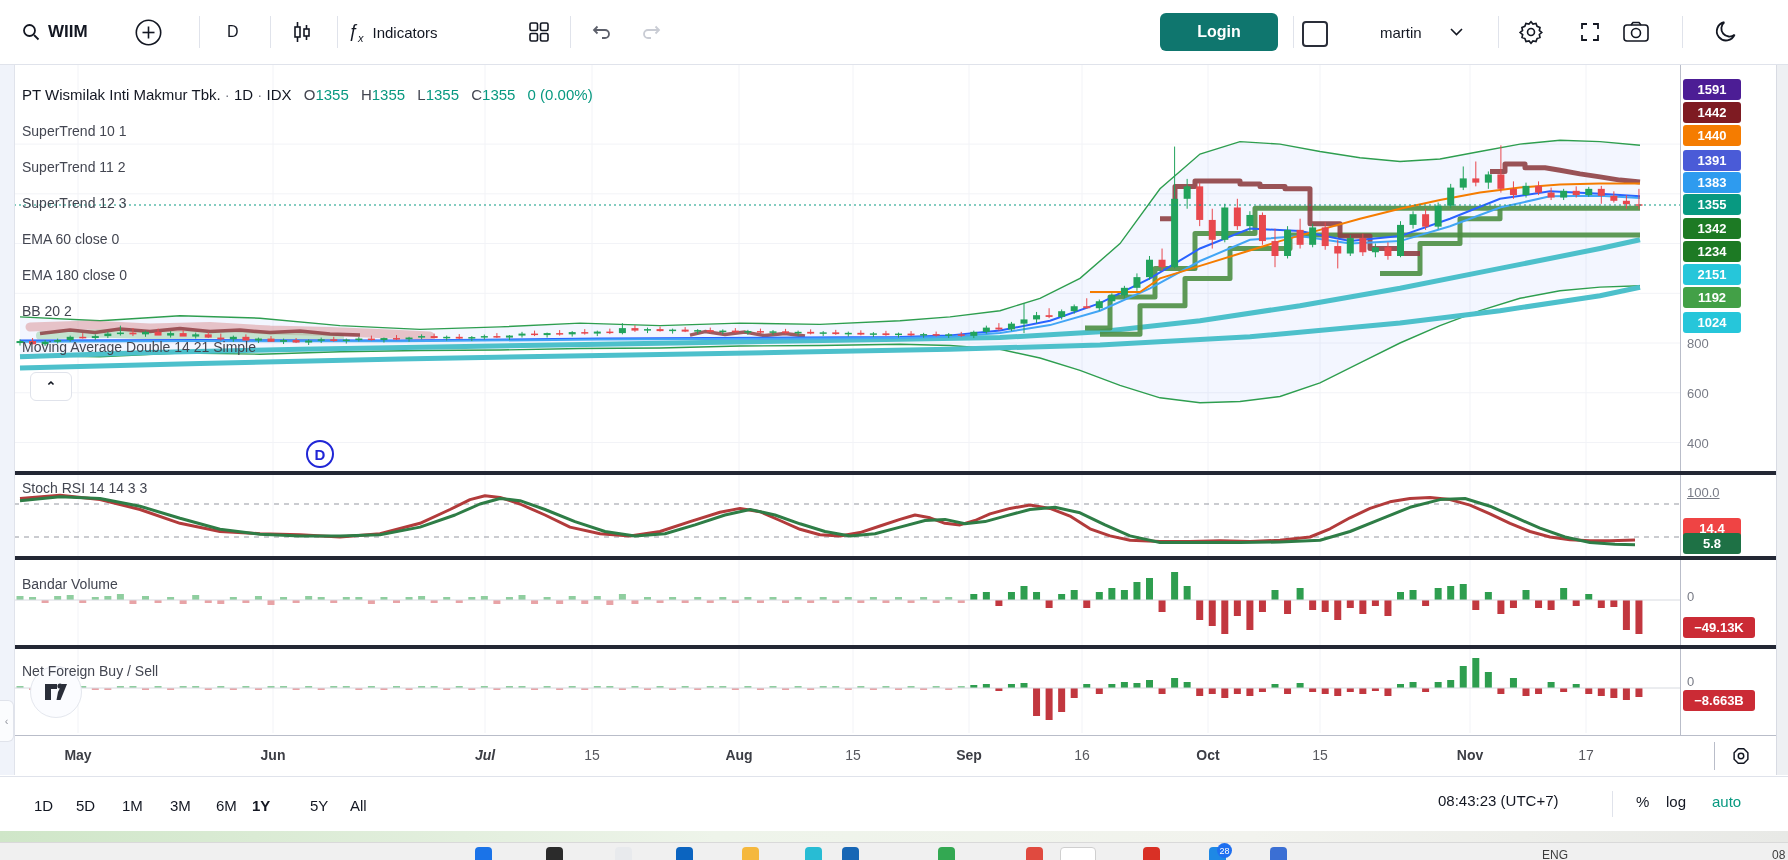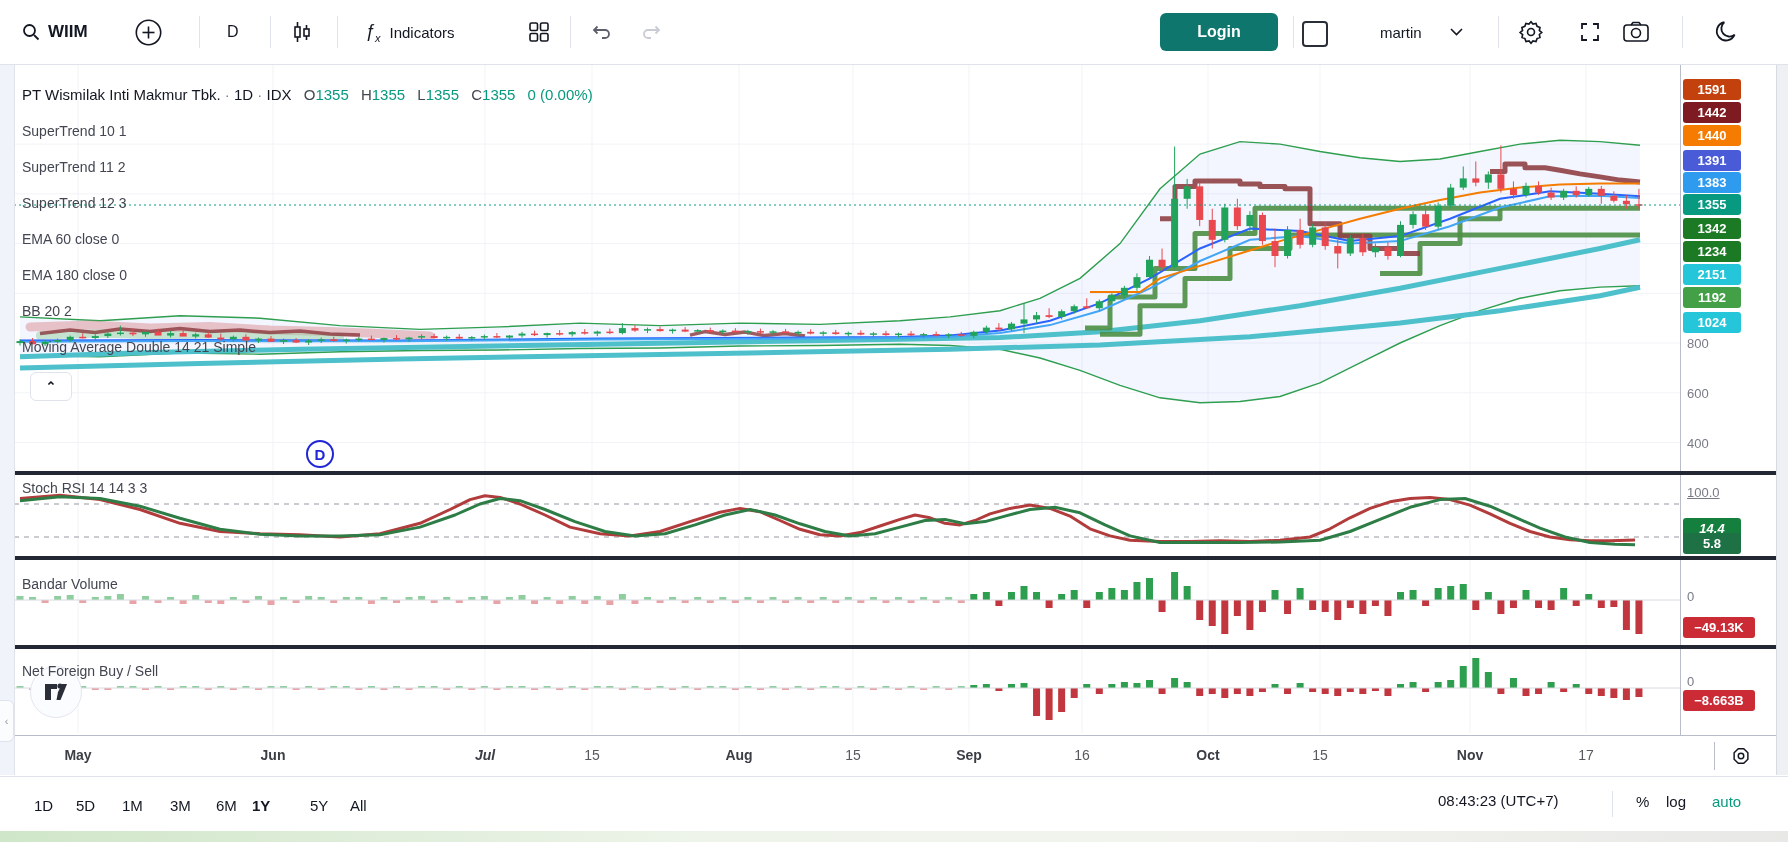--- a/index.html
+++ b/index.html
@@ -80,21 +80,21 @@
       <svg width="26" height="26" viewBox="0 0 26 26" fill="none" stroke="#131722" stroke-width="1.6">
         <rect x="6" y="8" width="5" height="10"></rect>
           <line x1="8.5" y1="3" x2="8.5" y2="8"></line>
           <line x1="8.5" y1="18" x2="8.5" y2="23"></line>
         <rect x="15" y="10" width="5" height="7"></rect>
           <line x1="17.5" y1="6" x2="17.5" y2="10"></line>
           <line x1="17.5" y1="17" x2="17.5" y2="21"></line>
       </svg>
     </div>
     <div class="tb-sep" style="left:337px"></div>
-    <div class="tb-item icon-btn" style="left:365px">
+    <div class="tb-item icon-btn" style="left:348px">
       <span style="font-style:italic;font-size:18px;color:#131722;margin-right:9px">ƒ<sub style="font-size:11px">x</sub></span>
       <span class="tb-txt">Indicators</span>
     </div>
     <div class="tb-item icon-btn" style="left:526px">
       <svg width="26" height="26" viewBox="0 0 26 26" fill="none" stroke="#131722" stroke-width="1.6">
         <rect x="4" y="4" width="7.5" height="7.5" rx="1.5"></rect>
           <rect x="14.5" y="4" width="7.5" height="7.5" rx="1.5"></rect>
         <rect x="4" y="14.5" width="7.5" height="7.5" rx="1.5"></rect>
           <rect x="14.5" y="14.5" width="7.5" height="7.5" rx="1.5"></rect>
       </svg>
@@ -795,38 +795,38 @@
   <div class="pane-label" style="top:663px">Net Foreign Buy / Sell</div>
   <div id="tv-logo">
     <svg width="26" height="26" viewBox="0 0 26 26">
         <path d="M2 5 h12 v5 h-6 v11 h-6 z" fill="#2a2e39"></path>
         <path d="M15 13 l4-8 h5 l-6.5 16 h-4 z" fill="#2a2e39"></path>
         <circle cx="17" cy="7" r="2.6" fill="#2a2e39"></circle>
       </svg>
   </div>
 
   <div id="price-col">
-      <div class="pl-box" style="top: 14px; background: #c2410c;">1591</div>
+      <div class="pl-box" style="top: 14px; background: #4c1d95;">1591</div>
       <div class="pl-box" style="top: 37px; background: rgb(126, 27, 34);">1442</div>
       <div class="pl-box" style="top: 60px; background: rgb(245, 124, 0);">1440</div>
       <div class="pl-box" style="top: 85px; background: rgb(74, 91, 215);">1391</div>
       <div class="pl-box" style="top: 107px; background: rgb(46, 155, 239);">1383</div>
       <div class="pl-box" style="top: 129px; background: rgb(8, 153, 129);">1355</div>
       <div class="pl-box" style="top: 153px; background: rgb(29, 122, 36);">1342</div>
       <div class="pl-box" style="top: 176px; background: rgb(29, 122, 36);">1234</div>
       <div class="pl-box" style="top: 199px; background: rgb(38, 198, 218);">2151</div>
       <div class="pl-box" style="top: 222px; background: rgb(67, 160, 71);">1192</div>
       <div class="pl-box" style="top: 247px; background: rgb(38, 198, 218);">1024</div>
       <div class="pl-txt" style="top: 269px;">800</div>
       <div class="pl-txt" style="top: 319px;">600</div>
       <div class="pl-txt" style="top: 369px;">400</div>
       <div class="pl-txt" style="top: 418px; text-decoration: underline;">100.0</div>
       <div class="pl-txt" style="top: 522px;">0</div>
       <div class="pl-txt" style="top: 607px;">0</div>
-      <div class="pl-box" style="top: 453px; background: #15803d; font-style: italic;">14.4</div>
+      <div class="pl-box" style="top: 453px; background: #ef4444;">14.4</div>
       <div class="pl-box" style="top: 468px; background: rgb(30, 113, 69);">5.8</div>
       <div class="pl-box" style="top: 552px; background: rgb(203, 43, 53); width: 72px;">−49.13K</div>
       <div class="pl-box" style="top: 625px; background: rgb(203, 43, 53); width: 72px;">−8.663B</div>
     </div>
 
   <div id="time-axis">
     <div id="axis-gear">
       <svg width="22" height="22" viewBox="0 0 24 24" fill="none" stroke="#131722" stroke-width="1.6">
           <path d="M9 4 h6 l4.5 4.5 v7 L15 20 H9 l-4.5-4.5 v-7 z"></path>
           <circle cx="12" cy="12" r="3"></circle>
@@ -858,13 +858,33 @@
         <button class="range-btn" style="left: 346px;">All</button>
       </div>
     <div id="clock">08:43:23 (UTC+7)</div>
     <div class="tb-sep" style="left:1612px;top:14px;height:26px"></div>
     <button class="scale-btn" id="pct-btn">%</button>
     <button class="scale-btn" id="log-btn">log</button>
     <button class="scale-btn" id="auto-btn">auto</button>
   </div>
 
   <div id="wallpaper"></div>
+  <div id="taskbar">
+    <div id="tk-icons">
+        <div class="tk-icon" style="left: 475px; background: rgb(26, 115, 232);"></div>
+        <div class="tk-icon" style="left: 546px; background: rgb(43, 43, 43);"></div>
+        <div class="tk-icon" style="left: 615px; background: rgb(232, 234, 237);"></div>
+        <div class="tk-icon" style="left: 676px; background: rgb(11, 100, 192);"></div>
+        <div class="tk-icon" style="left: 742px; background: rgb(245, 184, 61);"></div>
+        <div class="tk-icon" style="left: 805px; background: rgb(40, 188, 212);"></div>
+        <div class="tk-icon" style="left: 842px; background: rgb(23, 102, 181);"></div>
+        <div class="tk-icon" style="left: 938px; background: rgb(51, 168, 82);"></div>
+        <div class="tk-icon" style="left: 1026px; background: rgb(224, 74, 63);"></div>
+        <div class="tk-icon" style="left: 1060px; background: rgb(255, 255, 255); border: 1px solid rgb(207, 207, 207); width: 34px;"></div>
+        <div class="tk-icon" style="left: 1143px; background: rgb(217, 48, 37);"></div>
+        <div class="tk-icon" style="left: 1209px; background: rgb(30, 136, 229);"></div>
+        <div style="position: absolute; left: 1217px; top: 0px; width: 15px; height: 15px; border-radius: 50%; background: rgb(30, 111, 240); color: rgb(255, 255, 255); font-size: 9px; display: flex; align-items: center; justify-content: center;">28</div>
+        <div class="tk-icon" style="left: 1270px; background: rgb(59, 111, 212);"></div>
+      </div>
+    <div id="tk-lang">ENG</div>
+    <div id="tk-clock">08</div>
+  </div>
 </div>
 
 </body></html>

